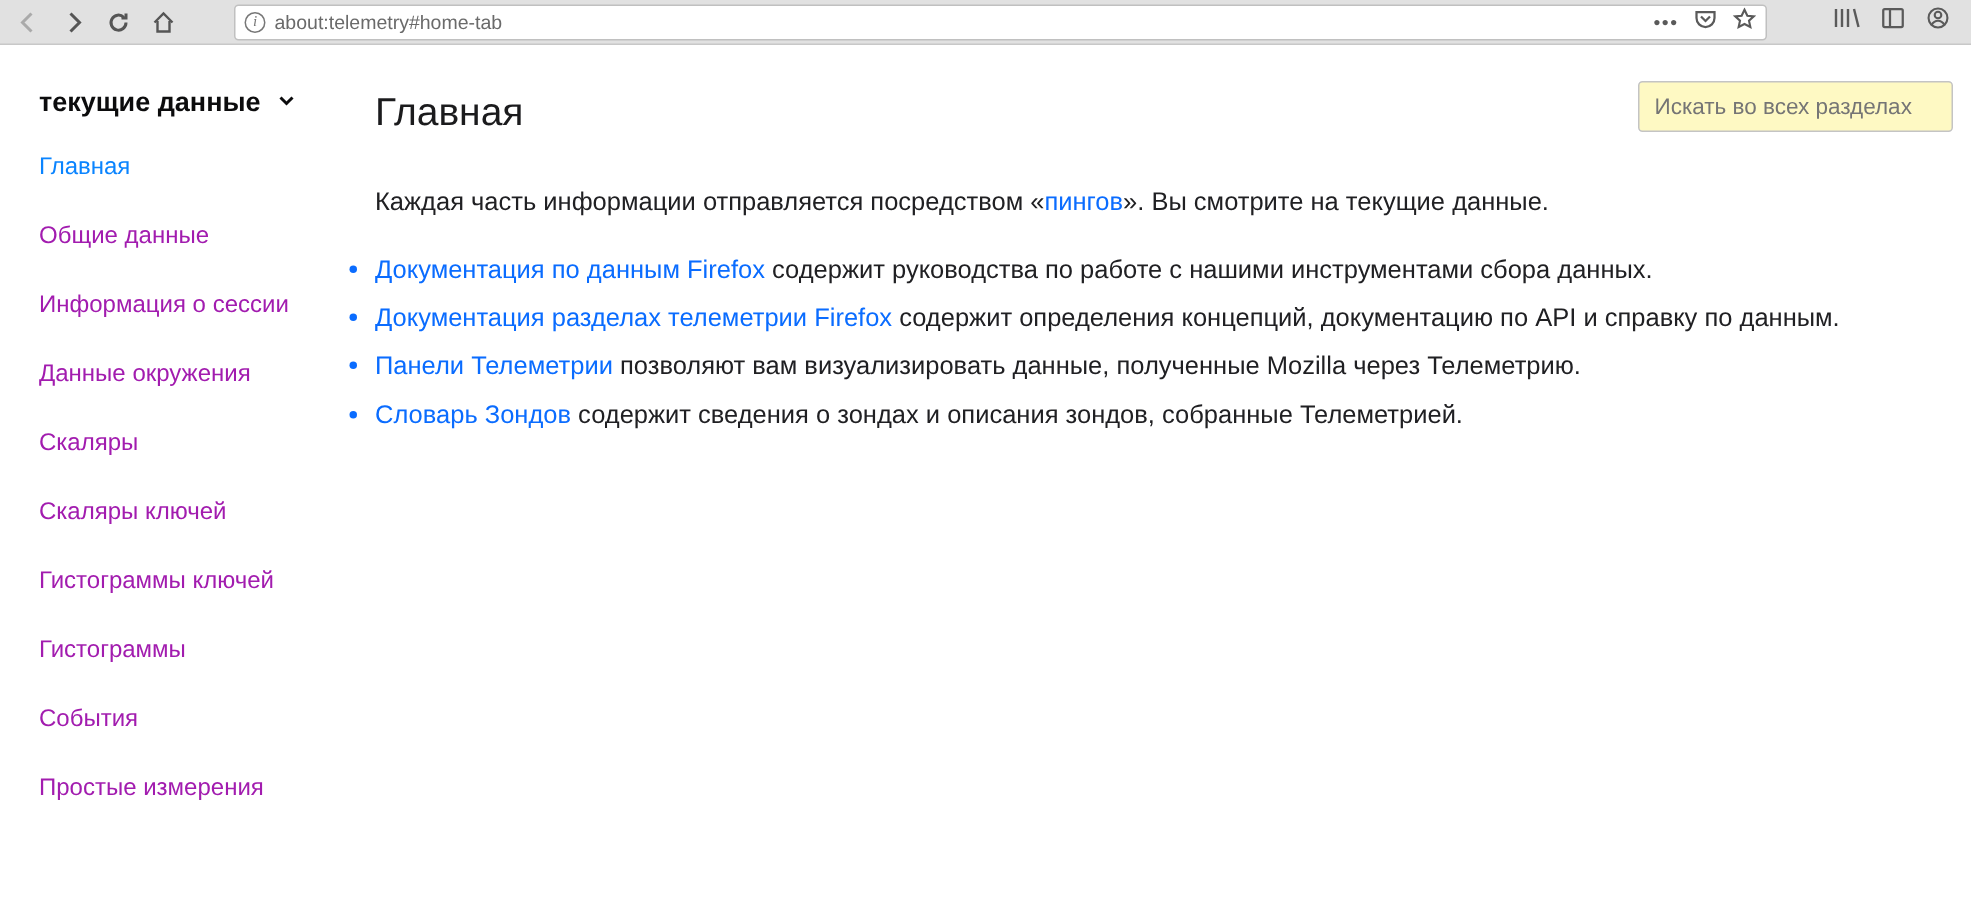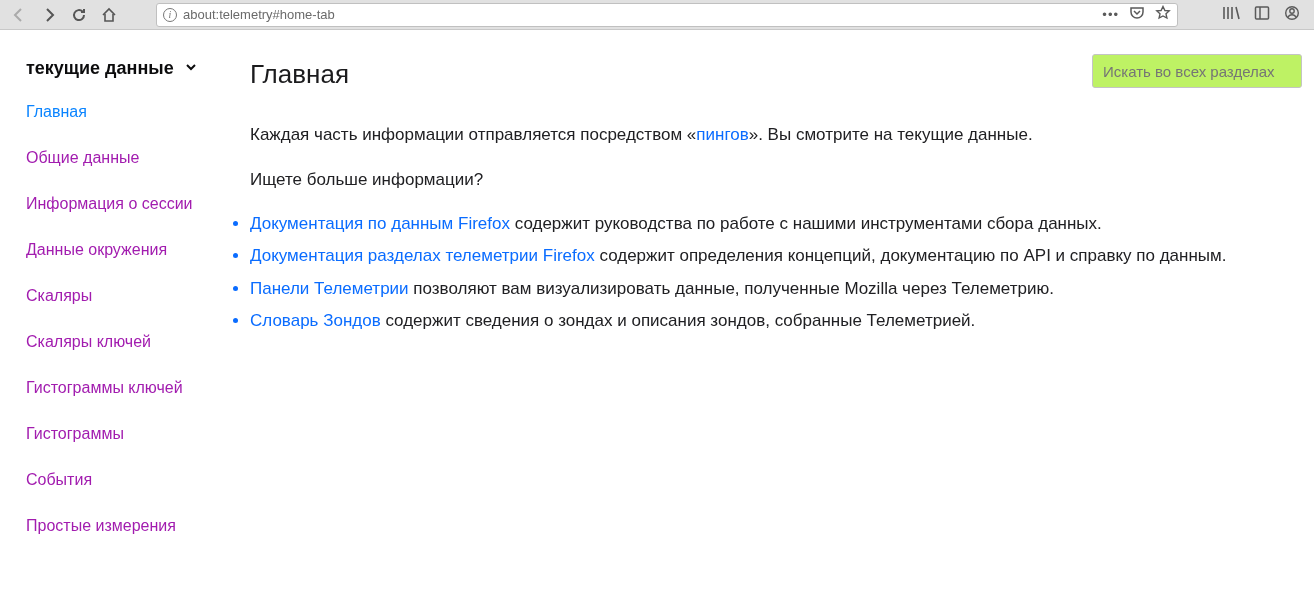--- a/index.html
+++ b/index.html
@@ -78,21 +78,21 @@
   }
   .search-box {
     position: absolute;
     top: 24px; right: 12px;
     height: 34px; width: 210px;
     border: 1px solid #c4c4c4;
     border-radius: 3px;
     font-size: 15px;
     padding: 0 10px;
     color: #777;
-    background: #bef264;
+    background: #fef9c3;
   }
   .content p { margin-bottom: 18px; }
   a.link { color: #0a6cff; text-decoration: none; }
   ul.links { list-style: disc; }
   ul.links li { margin-bottom: 6px; }
   ul.links li::marker { color: #0a6cff; }
 
   .info-circ {
     width:14px;height:14px;border:1px solid #777;border-radius:50%;
     display:inline-flex;align-items:center;justify-content:center;
@@ -192,21 +192,20 @@
   <main class="content">
     <input class="search-box" placeholder="Искать во всех разделах" style="">
     <h1>Главная</h1>
 
 
 
     <p>
       <span>Каждая часть информации отправляется посредством «</span><a class="link">пингов</a><span>». Вы смотрите на текущие данные.</span>
     </p>
 
-    <p>Ищете больше информации?</p>
 
     <ul class="links">
       <li><a class="link">Документация по данным Firefox</a><span> содержит руководства по работе с нашими инструментами сбора данных.</span></li>
       <li><a class="link">Документация разделах телеметрии Firefox</a><span> содержит определения концепций, документацию по API и справку по данным.</span></li>
       <li><a class="link">Панели Телеметрии</a><span> позволяют вам визуализировать данные, полученные Mozilla через Телеметрию.</span></li>
       <li><a class="link">Словарь Зондов</a><span> содержит сведения о зондах и описания зондов, собранные Телеметрией.</span></li>
     </ul>
   </main>
 </div>
 

